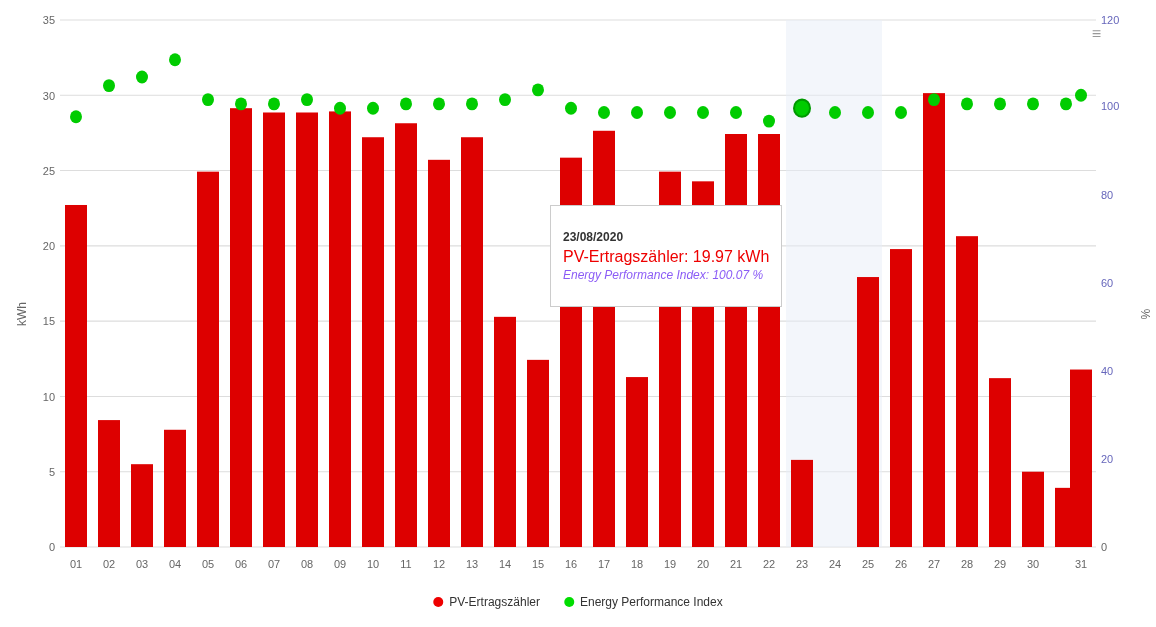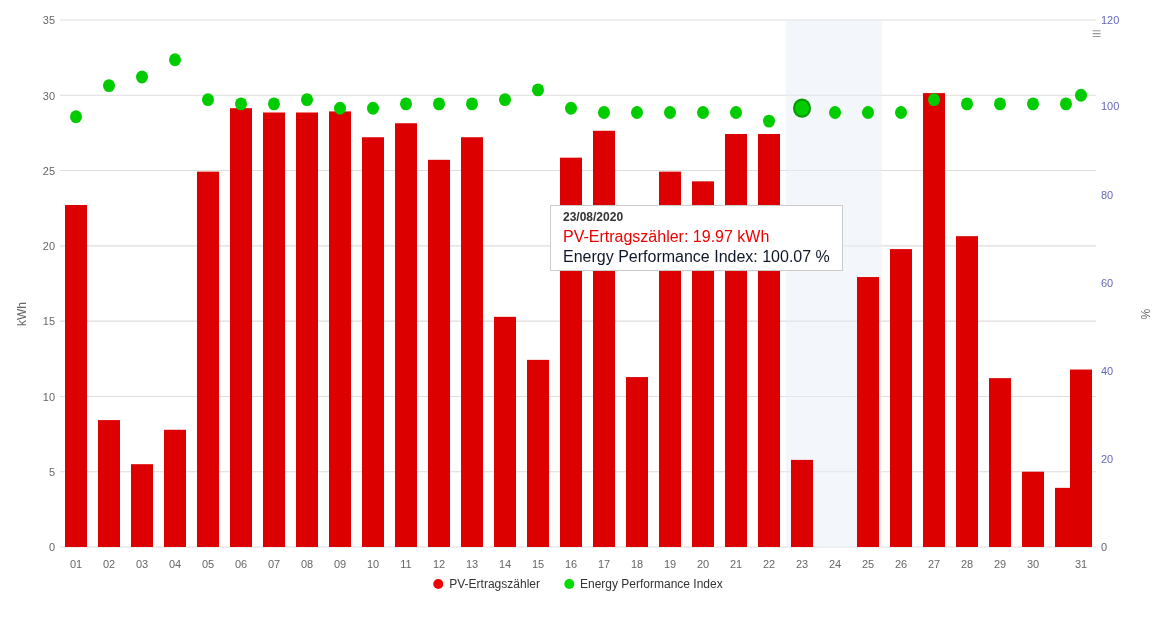--- a/index.html
+++ b/index.html
@@ -26,45 +26,46 @@
     }
     svg.main-chart {
       width: 100%;
       height: 100%;
       overflow: visible;
     }
     .tooltip-box {
       position: absolute;
       background: white;
       border: 1px solid #ccc;
-      padding: 4px 12px;
+      padding: 24px 12px;
       pointer-events: none;
       z-index: 10;
       left: 490px;
       top: 185px;
       min-width: 200px;
     }
     .tooltip-date {
       font-weight: bold;
       font-size: 12px;
       color: #333;
       margin-bottom: 4px;
     }
     .tooltip-pv {
       color: #e00;
       font-size: 16px;
       margin-bottom: 2px;
     }
     .tooltip-epi {
-      color: #0f172a;
-      font-size: 16px;
+      color: #8b5cf6;
+      font-size: 12px;
+      font-style: italic;
     }
     .legend {
       position: absolute;
-      bottom: 36px;
+      bottom: 18px;
       left: 50%;
       transform: translateX(-50%);
       display: flex;
       gap: 24px;
       align-items: center;
     }
     .legend-item {
       display: flex;
       align-items: center;
       gap: 6px;

